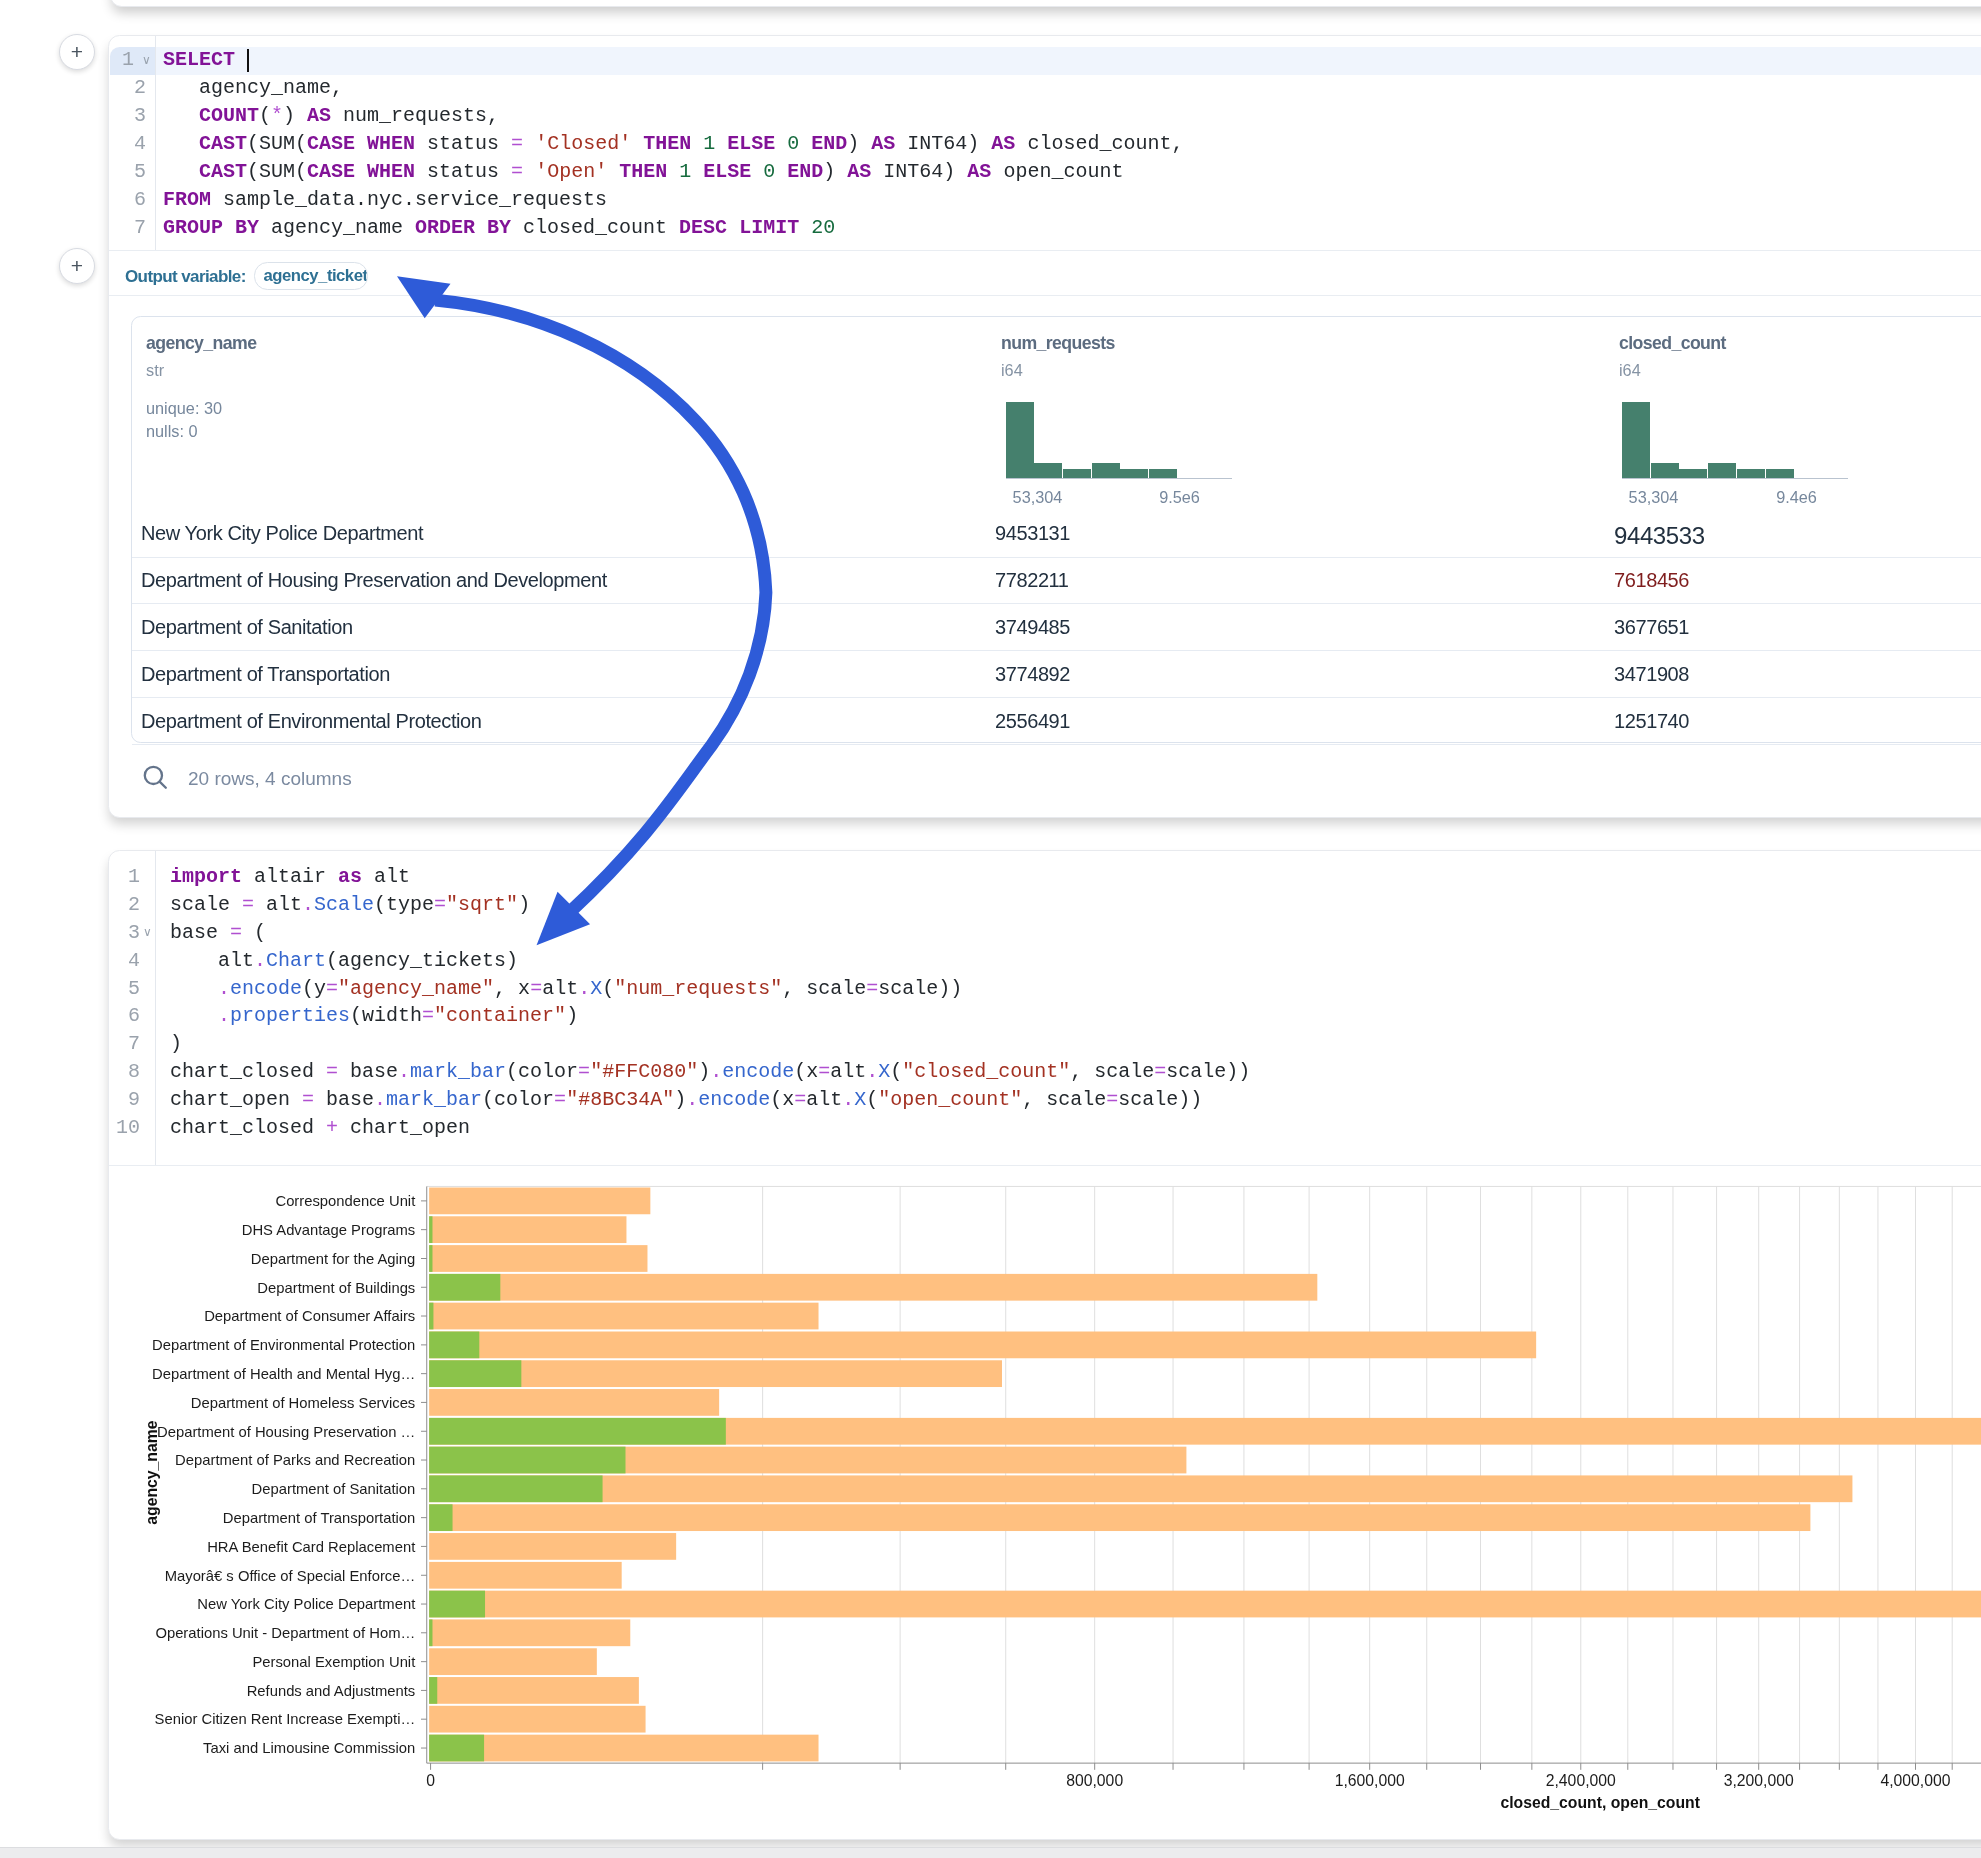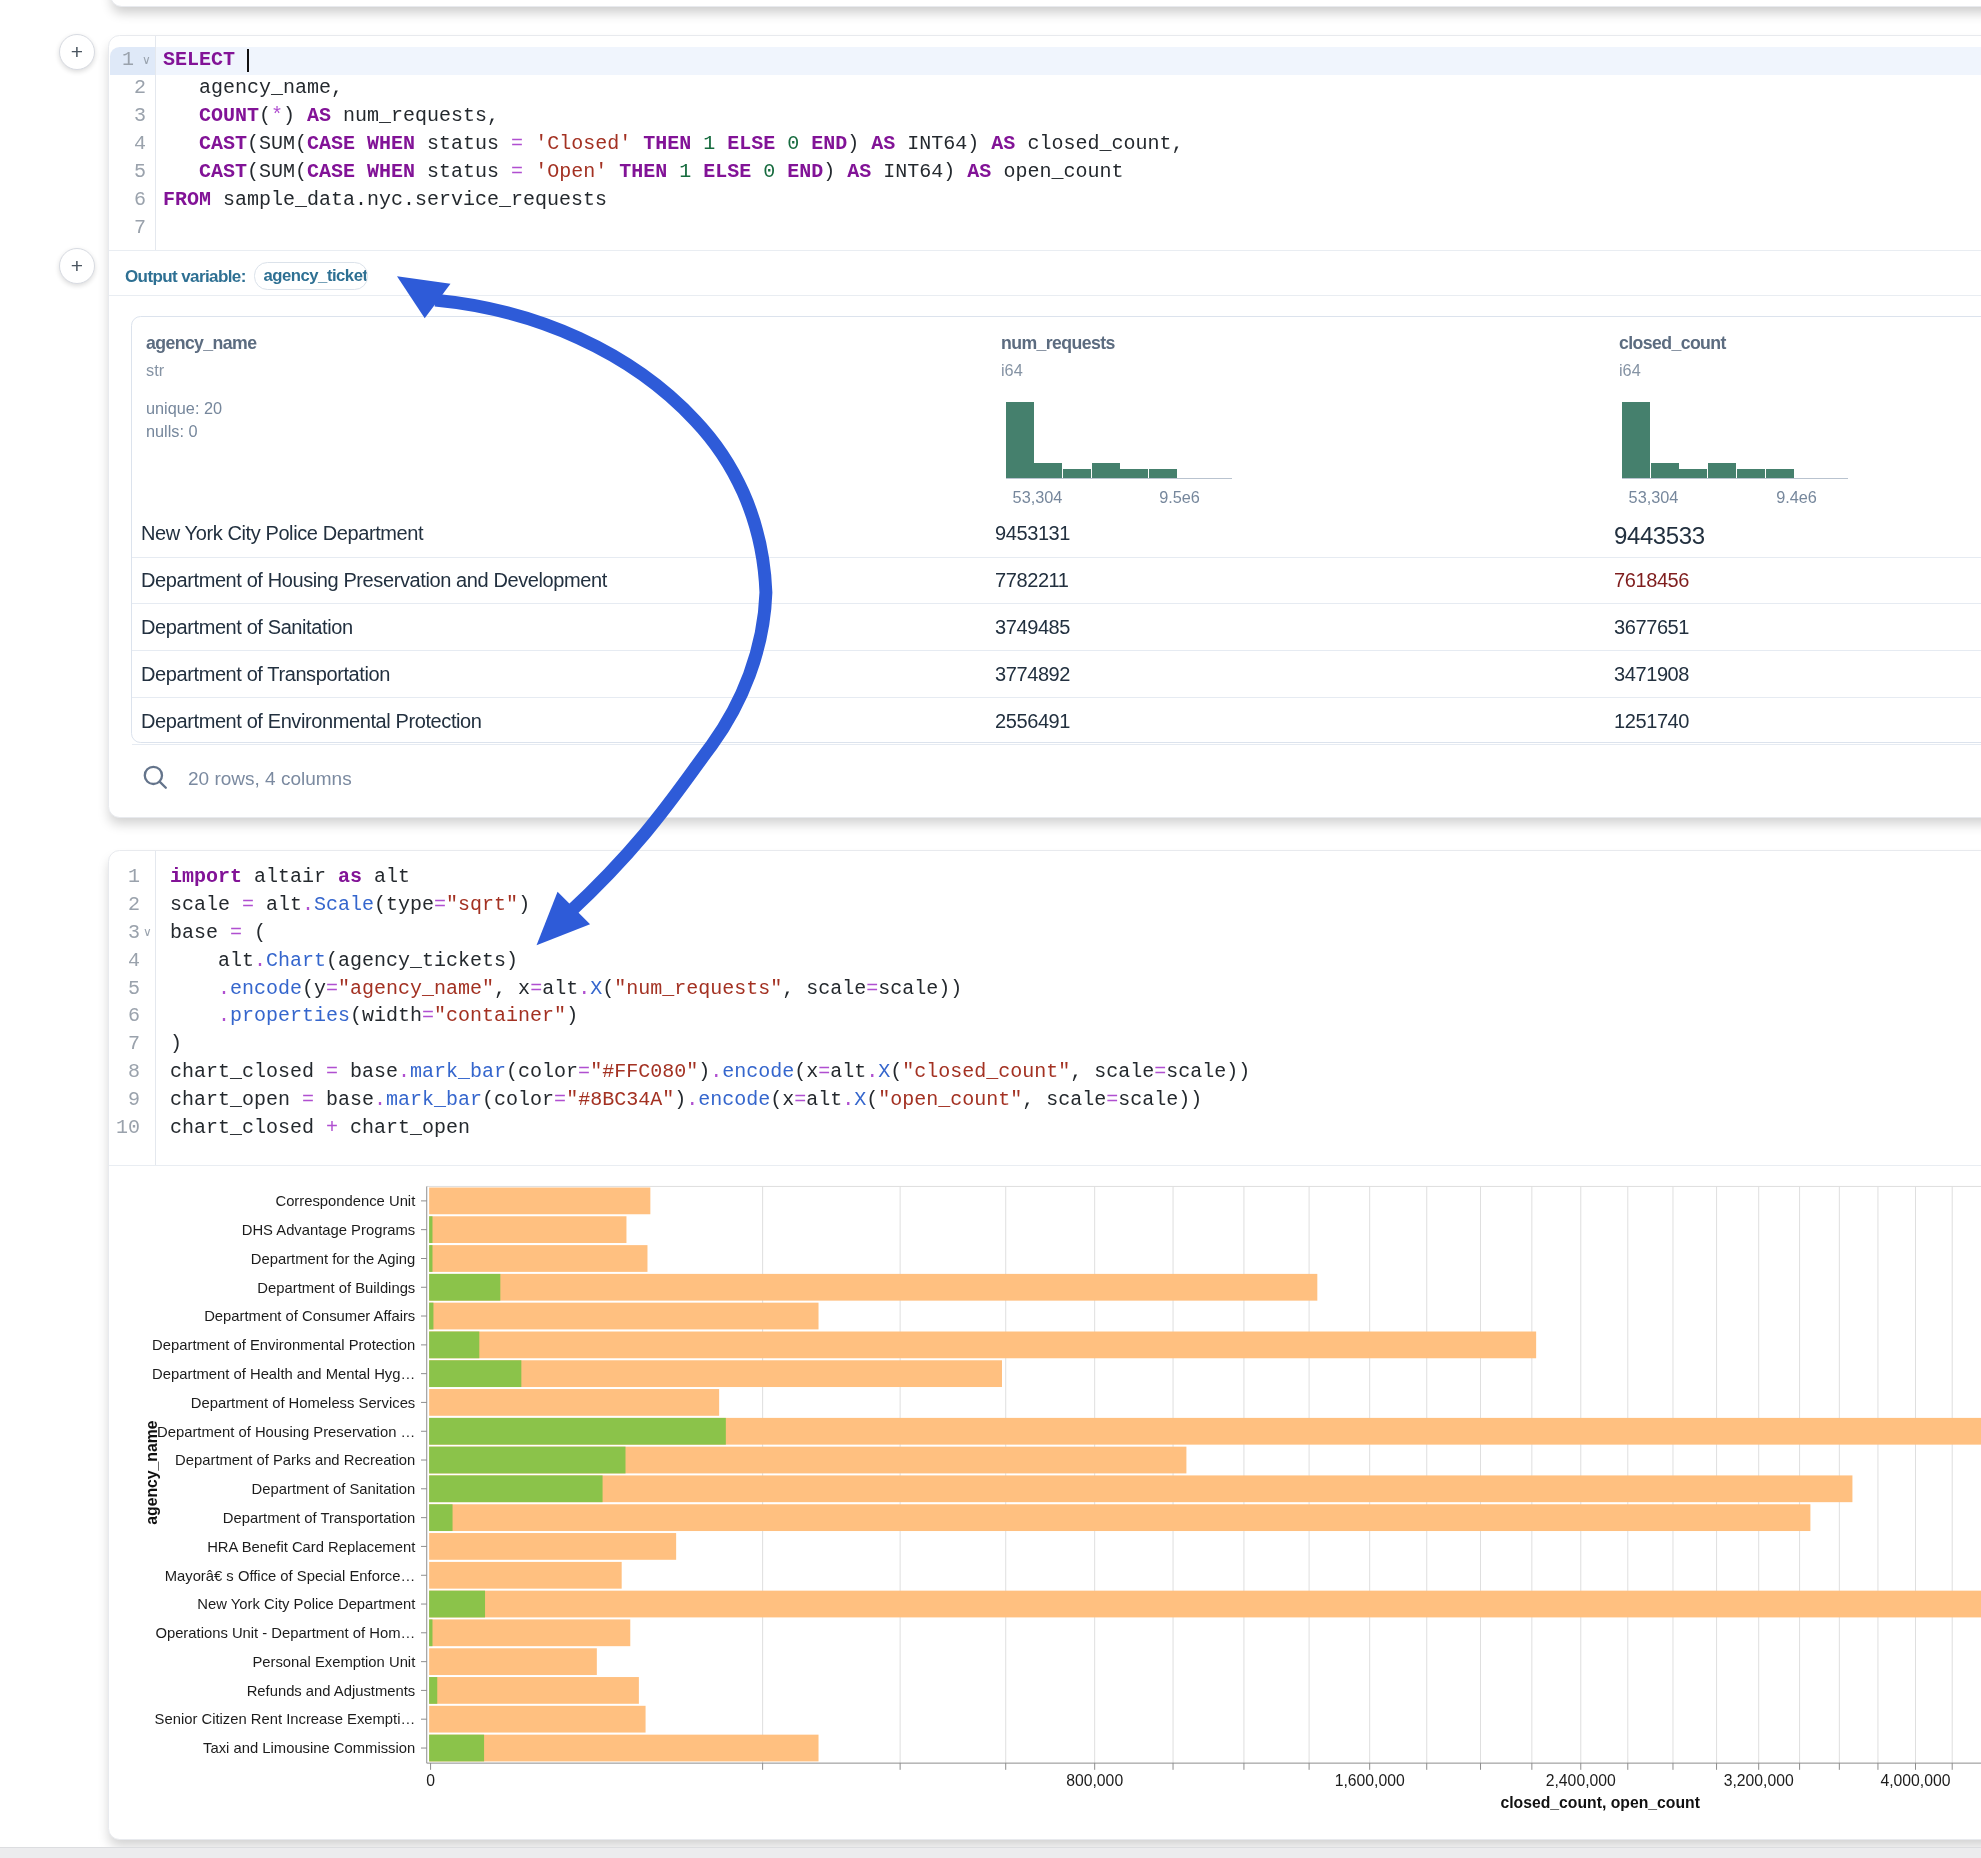--- a/index.html
+++ b/index.html
@@ -44,26 +44,27 @@
 <div class="gnum" style="left:108px;top:130px;width:38px">4</div>
 <div class="gnum" style="left:108px;top:158px;width:38px">5</div>
 <div class="gnum" style="left:108px;top:186px;width:38px">6</div>
 <div class="gnum" style="left:108px;top:214px;width:38px">7</div>
 <div class="code" style="left:163px;top:46px"><span class="k">SELECT</span> <span class="cursor"></span></div>
 <div class="code" style="left:163px;top:74px">   agency_name,</div>
 <div class="code" style="left:163px;top:102px">   <span class="k">COUNT</span>(<span class="o">*</span>) <span class="k">AS</span> num_requests,</div>
 <div class="code" style="left:163px;top:130px">   <span class="k">CAST</span>(SUM(<span class="k">CASE</span> <span class="k">WHEN</span> status <span class="o">=</span> <span class="s">'Closed'</span> <span class="k">THEN</span> <span class="n">1</span> <span class="k">ELSE</span> <span class="n">0</span> <span class="k">END</span>) <span class="k">AS</span> INT64) <span class="k">AS</span> closed_count,</div>
 <div class="code" style="left:163px;top:158px">   <span class="k">CAST</span>(SUM(<span class="k">CASE</span> <span class="k">WHEN</span> status <span class="o">=</span> <span class="s">'Open'</span> <span class="k">THEN</span> <span class="n">1</span> <span class="k">ELSE</span> <span class="n">0</span> <span class="k">END</span>) <span class="k">AS</span> INT64) <span class="k">AS</span> open_count</div>
 <div class="code" style="left:163px;top:186px"><span class="k">FROM</span> sample_data.nyc.service_requests</div>
+<div class="code" style="left:163px;top:214px"><span class="k">GROUP BY</span> agency_name <span class="k">ORDER BY</span> closed_count <span class="k">DESC</span> <span class="k">LIMIT</span> <span class="n">20</span></div>
 <div style="position:absolute;left:125px;top:267px;font-size:17px;letter-spacing:-0.6px;font-weight:bold;color:#2e7093">Output variable:</div>
 <div style="position:absolute;left:254px;top:262px;width:114px;height:28px;border:1px solid #dbe2ea;border-radius:13.4px;background:#fff;overflow:hidden;padding:2.9px 0 0 8.6px;font-size:16.7px;letter-spacing:-0.5px;font-weight:bold;color:#2e7093;white-space:nowrap">agency_tickets</div>
 <div style="position:absolute;left:131px;top:316px;width:1874px;height:427px;border:1px solid #dce3ed;border-radius:9.6px"></div>
 <div style="position:absolute;left:146px;top:333px;font-size:17.7px;letter-spacing:-0.6px;font-weight:bold;color:#5c6c80">agency_name</div>
 <div style="position:absolute;left:146px;top:361px;font-size:16.3px;color:#8593a4">str</div>
-<div style="position:absolute;left:146px;top:399px;font-size:16.3px;color:#76879c">unique: 20</div>
+<div style="position:absolute;left:146px;top:399px;font-size:16.3px;color:#76879c">unique: 30</div>
 <div style="position:absolute;left:146px;top:422px;font-size:16.3px;color:#76879c">nulls: 0</div>
 <div style="position:absolute;left:1001px;top:333px;font-size:17.7px;letter-spacing:-0.6px;font-weight:bold;color:#5c6c80">num_requests</div>
 <div style="position:absolute;left:1001px;top:361px;font-size:16.3px;color:#8593a4">i64</div>
 <div style="position:absolute;left:1619px;top:333px;font-size:17.7px;letter-spacing:-0.6px;font-weight:bold;color:#5c6c80">closed_count</div>
 <div style="position:absolute;left:1619px;top:361px;font-size:16.3px;color:#8593a4">i64</div>
 <div class="hbar" style="left:1006px;top:402px;width:28px;height:76px"></div>
     <div class="hbar" style="left:1034px;top:463px;width:28px;height:15px"></div>
     <div class="hbar" style="left:1063px;top:469px;width:28px;height:9.6px"></div>
     <div class="hbar" style="left:1092px;top:463px;width:28px;height:15.3px"></div>
     <div class="hbar" style="left:1120px;top:469px;width:28px;height:9.6px"></div>

